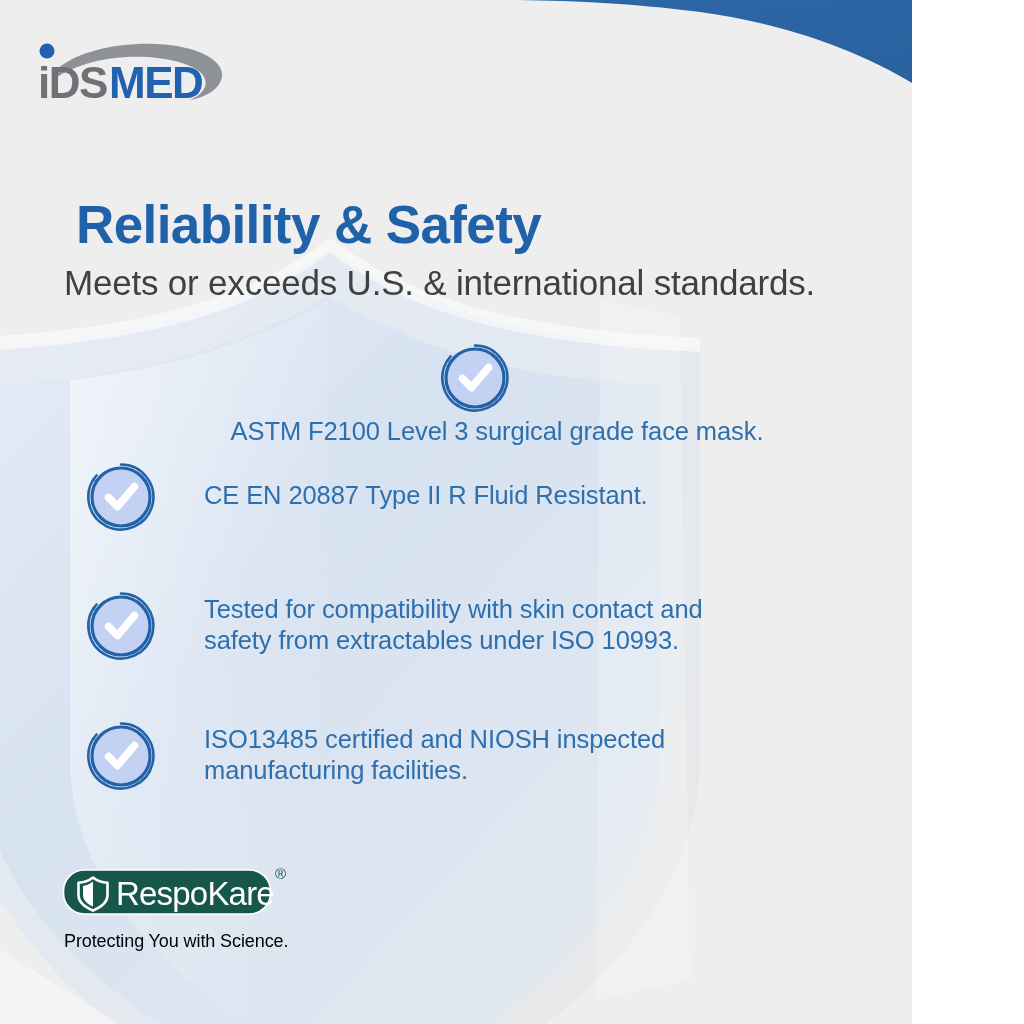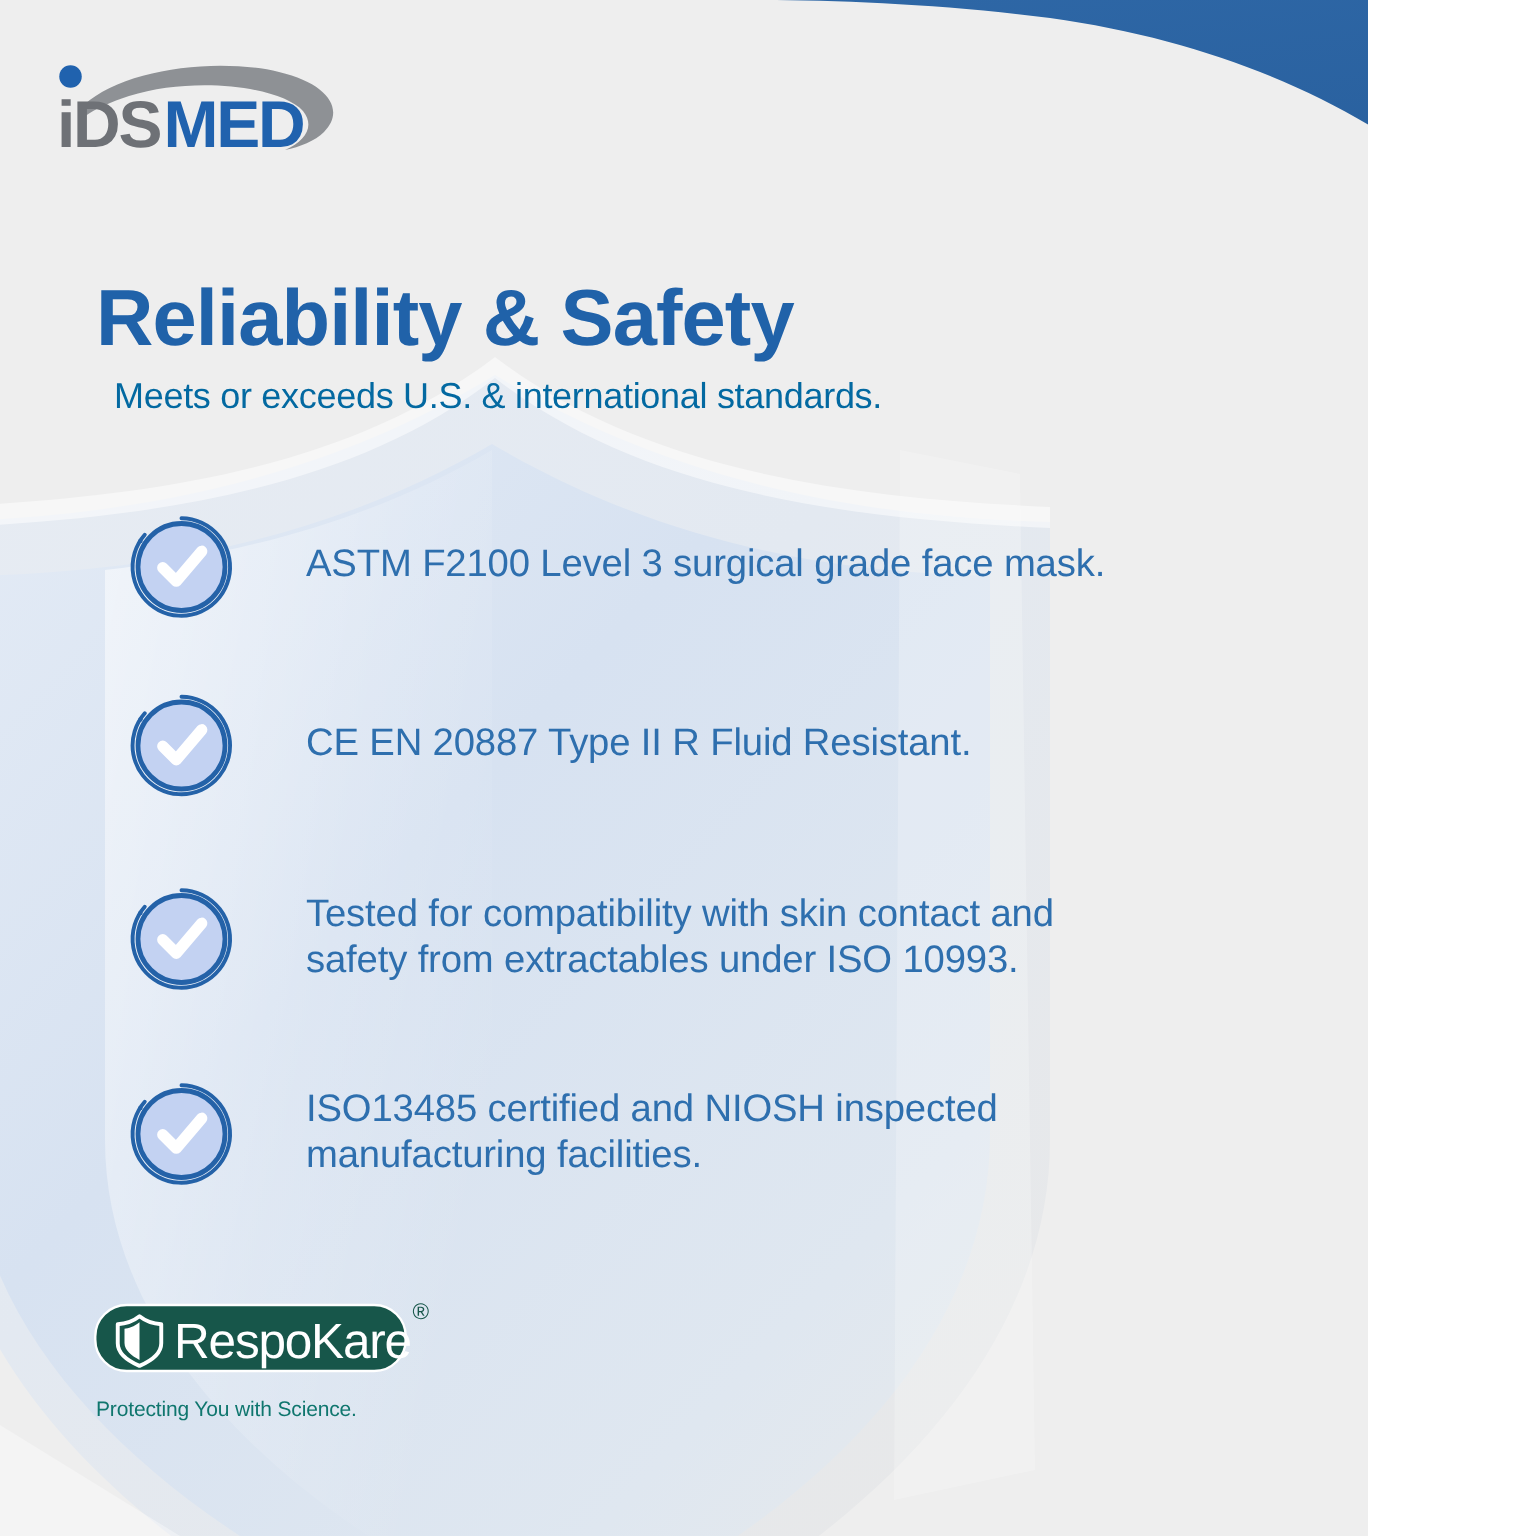--- a/index.html
+++ b/index.html
@@ -41,54 +41,54 @@
   }
 
   
   .headline-block {
     position: absolute;
     left: 64px;
     top: 186px;
     width: 820px;
   }
   .headline {
-    margin: 0;
+    margin: 12px;
     font-size: 53px;
     line-height: 1.0;
     font-weight: bold;
     color: #2062a9;
     letter-spacing: -0.6px;
     font-family: "Liberation Sans", sans-serif;
   }
   .subhead {
-    margin: 13px 0 0 12px;
-    font-size: 24px;
+    margin: 13px 0 0 0;
+    font-size: 35px;
     line-height: 1.1;
     font-weight: normal;
-    color: #0369a1;
+    color: #404040;
     letter-spacing: -0.2px;
   }
 
   
   .bullet-list {
     position: absolute;
     left: 82px;
     top: 338px;
     width: 830px;
     margin: 0;
     padding: 0;
     list-style: none;
   }
   .bullet-item {
     position: absolute;
     display: flex;
     align-items: center;
     width: 100%;
   }
-  .bullet-item.b0 { top: 0px; }
+  .bullet-item.b0 { top: 0px; flex-direction: column; }
   .bullet-item.b1 { top: 119px; }
   .bullet-item.b2 { top: 248px; align-items: center; }
   .bullet-item.b3 { top: 378px; }
 
   .check-icon {
     flex: 0 0 auto;
     width: 78px;
     height: 78px;
     margin-right: 44px;
   }
@@ -107,22 +107,22 @@
     top: 864px;
     width: 300px;
   }
   .respokare-logo {
     display: block;
     width: 232px;
     height: 54px;
   }
   .respokare-tagline {
     margin: 14px 0 0 2px;
-    font-size: 14px;
-    color: #0f766e;
+    font-size: 18px;
+    color: #000000;
     letter-spacing: -0.1px;
     line-height: 1;
   }
 </style>
 </head>
 <body>
 
 <div id="poster">
 
   <div class="bg-base"></div>

